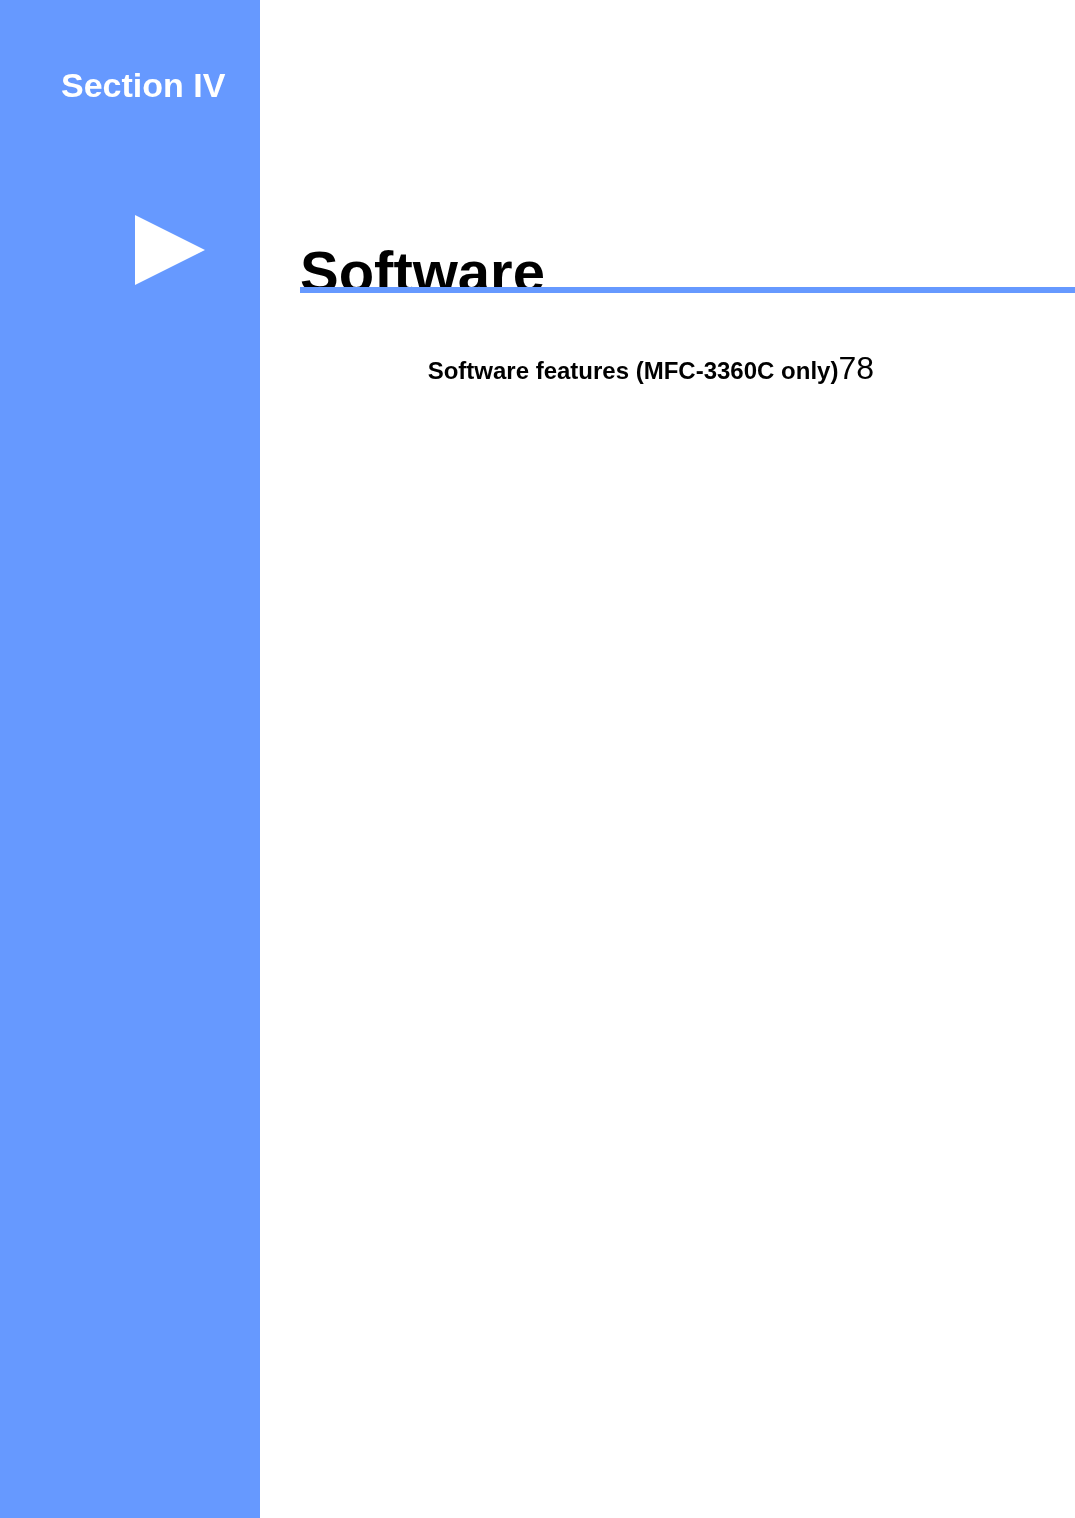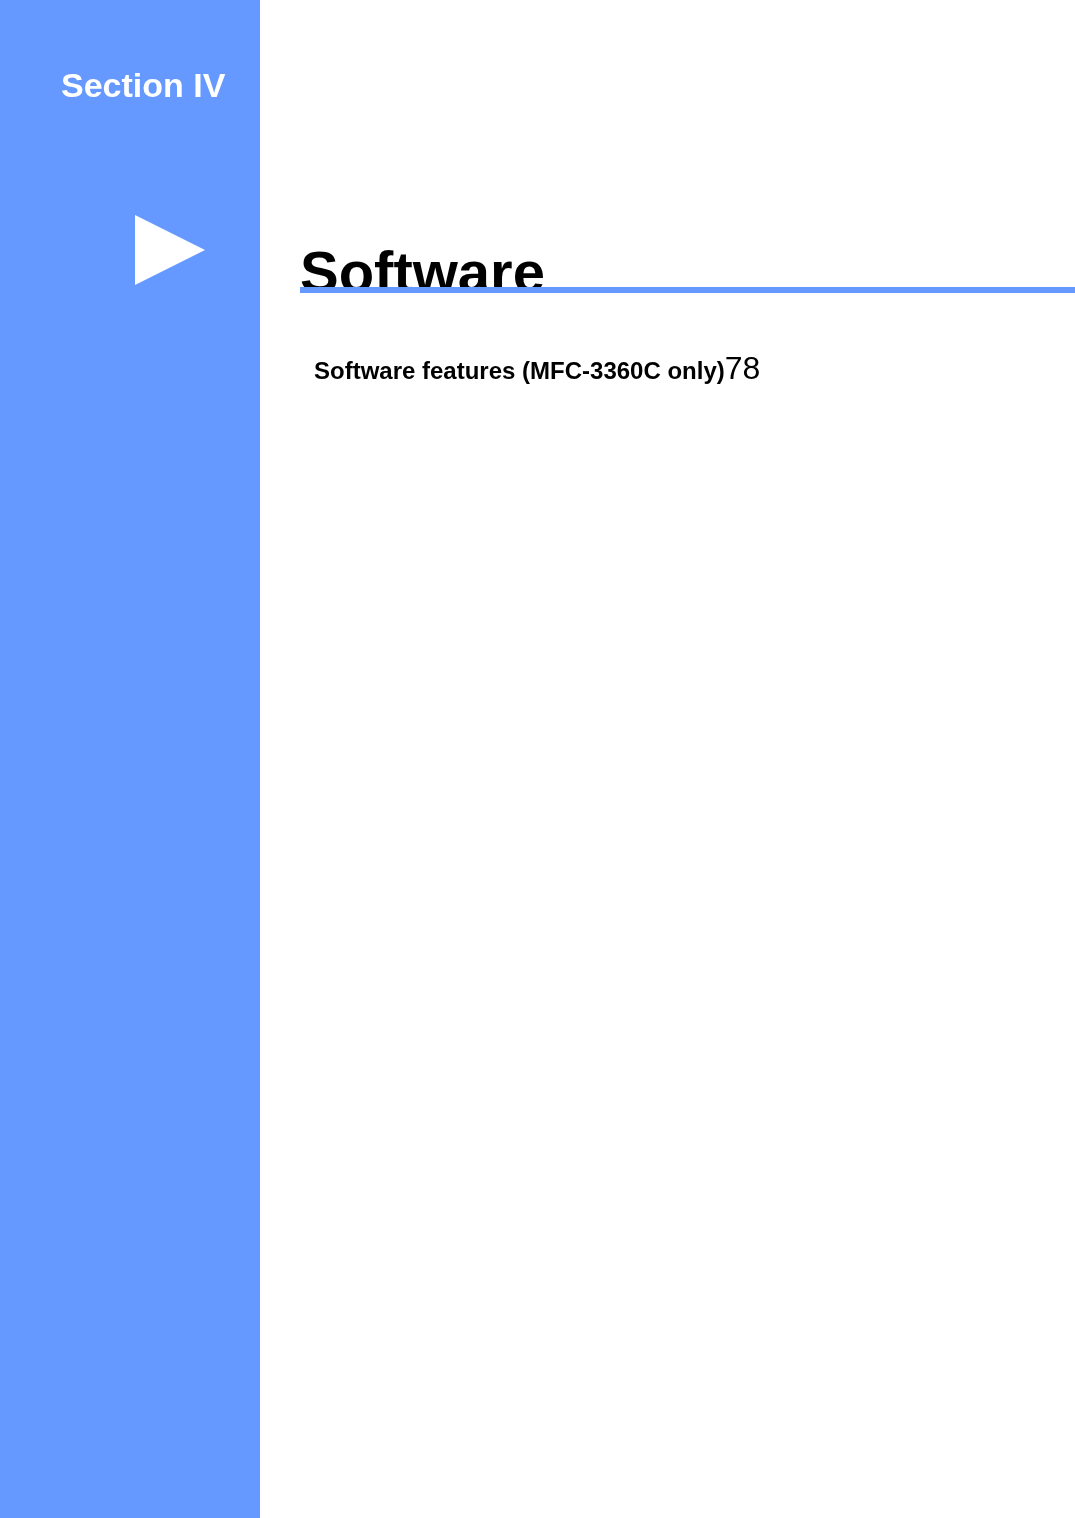--- a/index.html
+++ b/index.html
@@ -62,21 +62,21 @@
       width: 775px;
       height: 6px;
       background: #6699ff;
     }
     .toc-row {
       position: absolute;
       left: 314px;
       top: 350px;
       width: 560px;
       display: flex;
-      justify-content: flex-start;
+      justify-content: flex-end;
       align-items: baseline;
     }
     .toc-title {
       color: #000000;
       font-size: 24px;
       font-weight: bold;
     }
     .toc-page {
       color: #000000;
       font-size: 32px;

